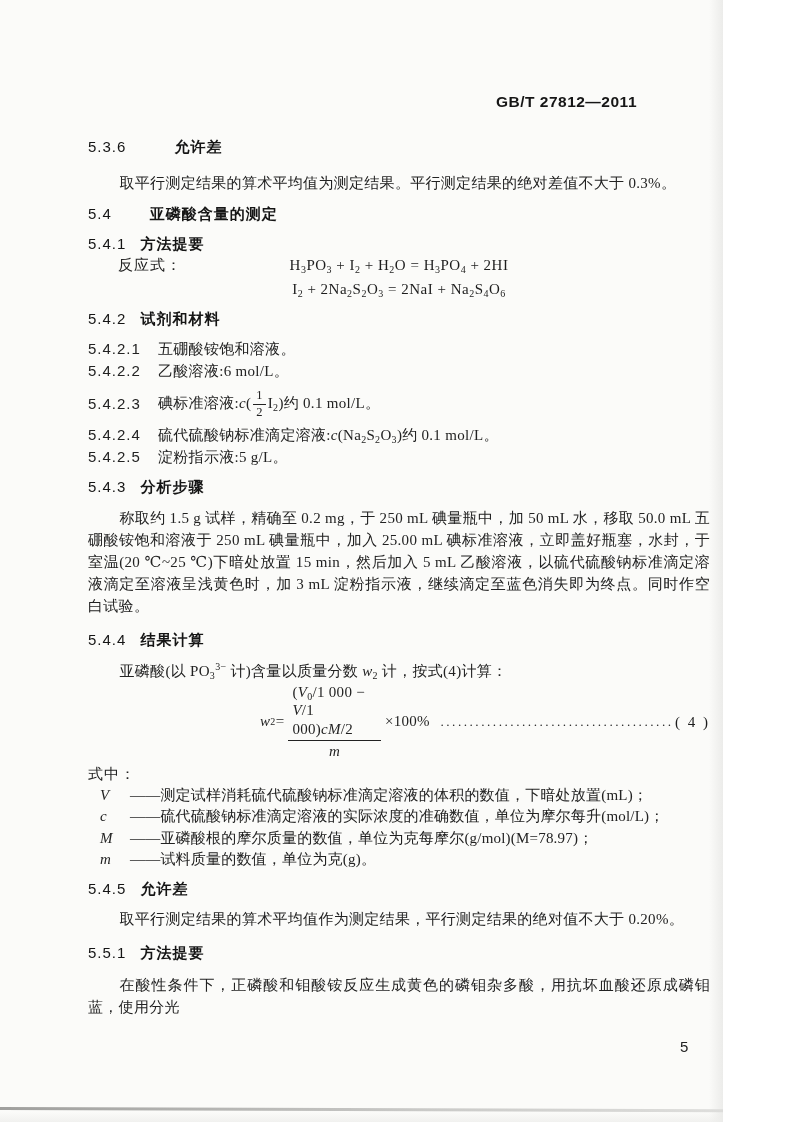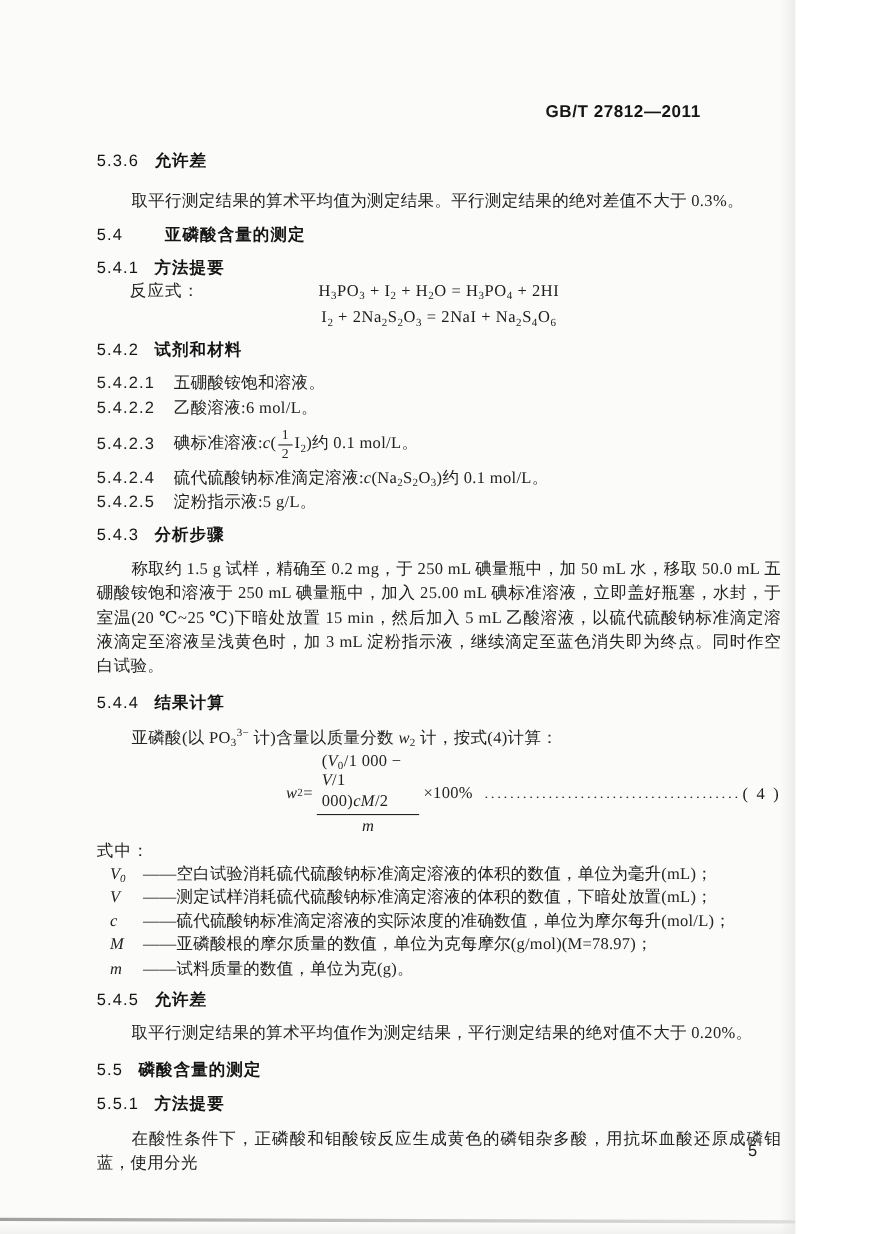--- a/index.html
+++ b/index.html
@@ -71,21 +71,21 @@
   .page-num{
     position:absolute;left:680px;top:1038px;
     font-family:"Liberation Sans","DejaVu Sans",sans-serif;font-size:15px;color:#222;
   }
   .scan-edge{
     position:absolute;left:0;right:0;top:1107px;height:3px;
     background:linear-gradient(to right,#8f8f8d 0%,#a9a9a7 30%,#c2c2c0 60%,#d9d9d7 100%);
     transform:rotate(0.18deg);transform-origin:left center;opacity:.85;
   }
   
-  .mt-h536{margin-top:138px;}
+  .mt-h536{margin-top:138px;gap:34px;}
   .mt-p536{margin-top:17px;}
   .mt-h54{margin-top:11px;gap:24px;}
   .mt-h541{margin-top:13px;}
   .mt-p541{margin-top:18px;}
   .mt-eq1{margin-top:2px;}
   .mt-eq2{margin-top:1px;}
   .mt-h542{margin-top:9px;}
   .mt-i1{margin-top:11px;}
   .mt-i3{margin-top:3px;padding:4px 0;}
   .mt-h543{margin-top:10px;}
@@ -185,24 +185,20 @@
         <span>×100%</span>
       </span>
       <span class="fdots">··························································</span>
       <span class="fref">( 4 )</span>
     </div>
 
     <div class="where mt-where">式中：</div>
 
     <div class="mt-defs">
       <div class="def-row">
-        <span class="def-sym"><span>V</span><sub>0</sub></span>
-        <span class="def-desc">——空白试验消耗硫代硫酸钠标准滴定溶液的体积的数值，单位为毫升(mL)；</span>
-      </div>
-      <div class="def-row">
         <span class="def-sym"><span>V</span><sub></sub></span>
         <span class="def-desc">——测定试样消耗硫代硫酸钠标准滴定溶液的体积的数值，下暗处放置(mL)；</span>
       </div>
       <div class="def-row">
         <span class="def-sym"><span>c</span><sub></sub></span>
         <span class="def-desc">——硫代硫酸钠标准滴定溶液的实际浓度的准确数值，单位为摩尔每升(mol/L)；</span>
       </div>
       <div class="def-row">
         <span class="def-sym"><span>M</span><sub></sub></span>
         <span class="def-desc">——亚磷酸根的摩尔质量的数值，单位为克每摩尔(g/mol)(M=78.97)；</span>
@@ -212,24 +208,20 @@
         <span class="def-desc">——试料质量的数值，单位为克(g)。</span>
       </div>
     </div>
 
     <div class="heading mt-h545">
       <span class="hnum">5.4.5</span>
       <span class="htitle">允许差</span>
     </div>
     <p class="para mt-p545">取平行测定结果的算术平均值作为测定结果，平行测定结果的绝对值不大于 0.20%。</p>
 
-    <div class="heading mt-h55">
-      <span class="hnum">5.5</span>
-      <span class="htitle">磷酸含量的测定</span>
-    </div>
 
     <div class="heading mt-h551">
       <span class="hnum">5.5.1</span>
       <span class="htitle">方法提要</span>
     </div>
     <p class="para mt-p551">在酸性条件下，正磷酸和钼酸铵反应生成黄色的磷钼杂多酸，用抗坏血酸还原成磷钼蓝，使用分光</p>
 
   </div>
 
   <div class="page-num">5</div>

